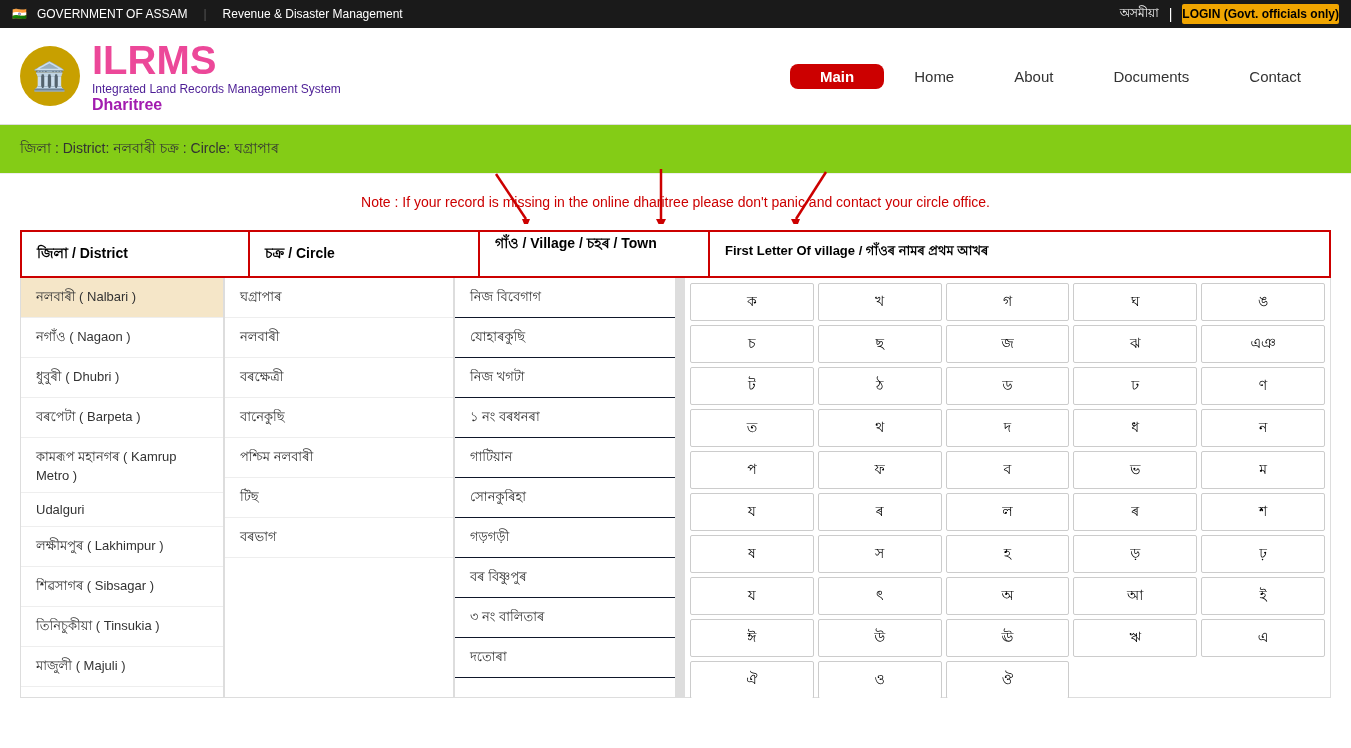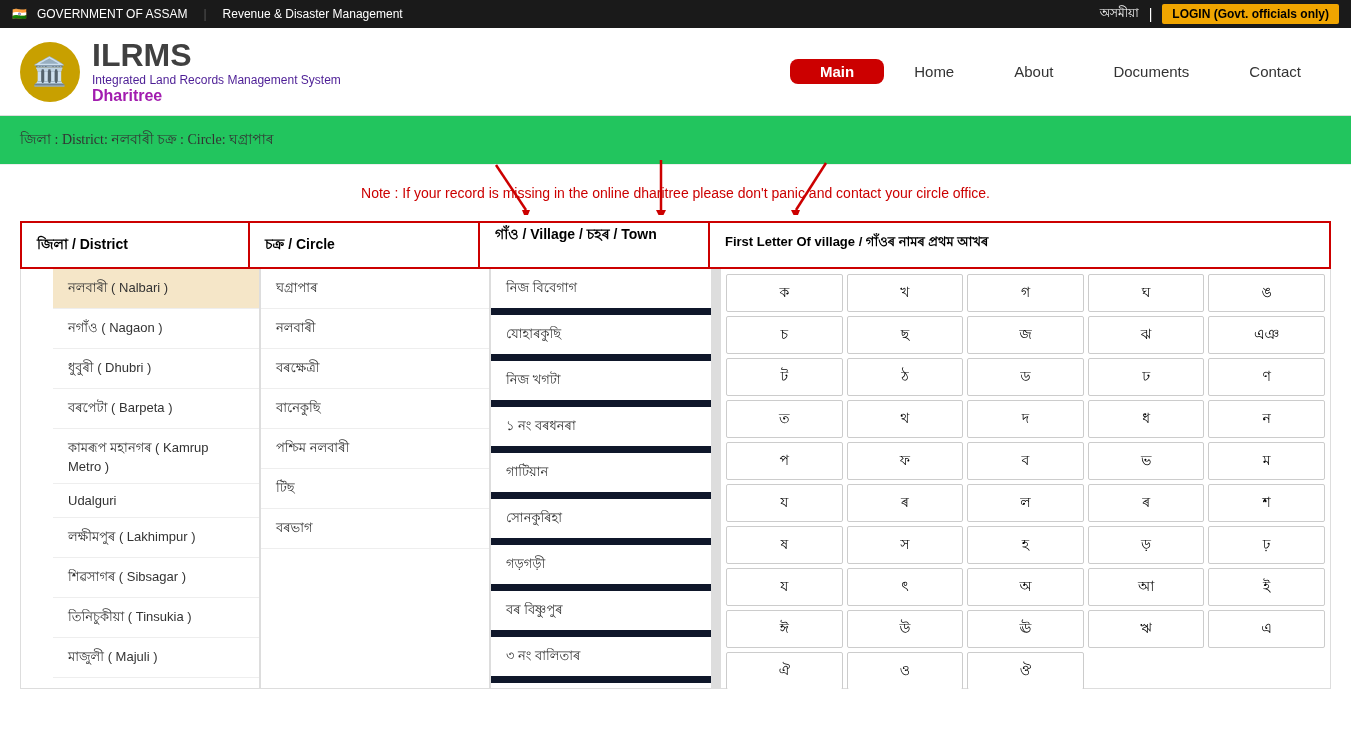--- a/index.html
+++ b/index.html
@@ -32,21 +32,21 @@
     }
     .assamese-link {
       color: #fff;
       font-size: 12px;
       text-decoration: none;
     }
     .login-btn {
       background: #f0a500;
       color: #000;
       border: none;
-      padding: 3px 10px;
+      padding: 3px 0;
       font-size: 12px;
       font-weight: bold;
       cursor: pointer;
       border-radius: 2px;
     }
 
     
     .header {
       display: flex;
       align-items: center;
@@ -64,22 +64,22 @@
       width: 60px;
       height: 60px;
       background: #c8a000;
       border-radius: 50%;
       display: flex;
       align-items: center;
       justify-content: center;
       font-size: 28px;
     }
     .logo-text h1 {
-      color: #404040;
-      font-size: 32px;
+      color: #ec4899;
+      font-size: 40px;
       font-weight: bold;
       line-height: 1.1;
     }
     .logo-text .subtitle {
       font-size: 12px;
       color: #4c1d95;
     }
     .logo-text .dharitree {
       color: #a21caf;
       font-weight: bold;
@@ -107,22 +107,21 @@
       color: #fff;
       font-weight: bold;
     }
 
     
     .breadcrumb {
       padding: 12px 20px;
       font-size: 14px;
       color: #333;
       border-bottom: 1px solid #eee;
-      background: #22c55e;
-      font-family: Liberation Serif, serif;
+      background: #84cc16;
     }
 
     
     .note-section {
       text-align: center;
       padding: 20px;
       position: relative;
     }
     .note-text {
       color: #c00;
@@ -131,28 +130,27 @@
     }
 
     
     .lists-container {
       display: flex;
       margin: 0 20px;
       gap: 0;
     }
 
     .district-list {
-      width: 240px;
+      width: 204px;
       border: 1px solid #ddd;
       border-top: none;
       height: 420px;
       overflow-y: auto;
       flex-shrink: 0;
       position: relative;
-      padding-left: 32px;
     }
     .district-list-item {
       padding: 9px 15px;
       border-bottom: 1px solid #eee;
       cursor: pointer;
       font-size: 13px;
       color: #333;
     }
     .district-list-item.selected {
       background: #f5e6c8;
@@ -178,21 +176,21 @@
       width: 230px;
       border: 1px solid #ddd;
       border-top: none;
       height: 420px;
       overflow-y: auto;
       flex-shrink: 0;
       position: relative;
     }
     .village-list-item {
       padding: 9px 15px;
-      border-bottom: 7px solid #0f172a;
+      border-bottom: 1px solid #0f172a;
       cursor: pointer;
       font-size: 13px;
       color: #333;
     }
 
     .letters-panel {
       border: 1px solid #ddd;
       border-top: none;
       flex: 1;
       height: 420px;

